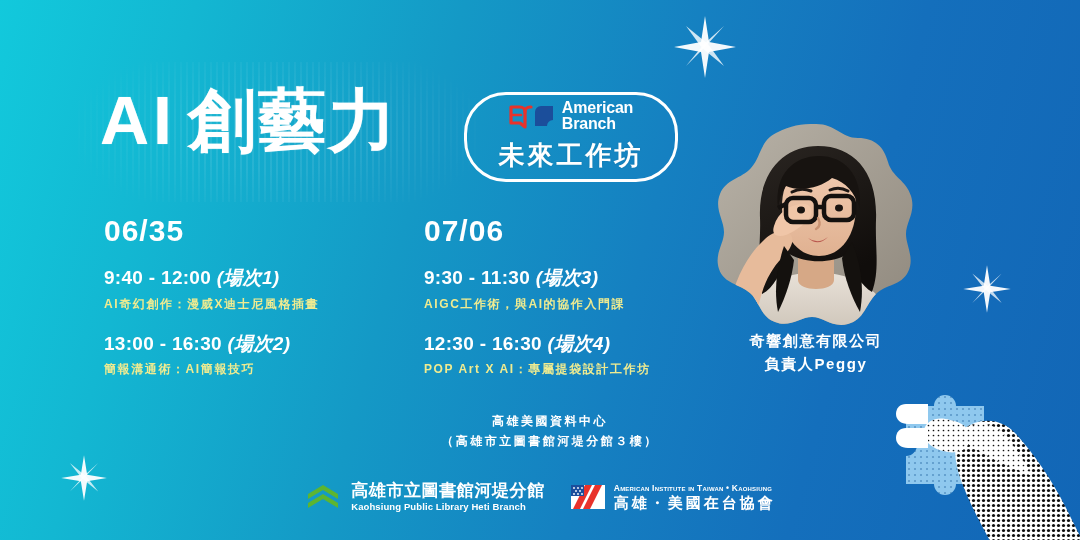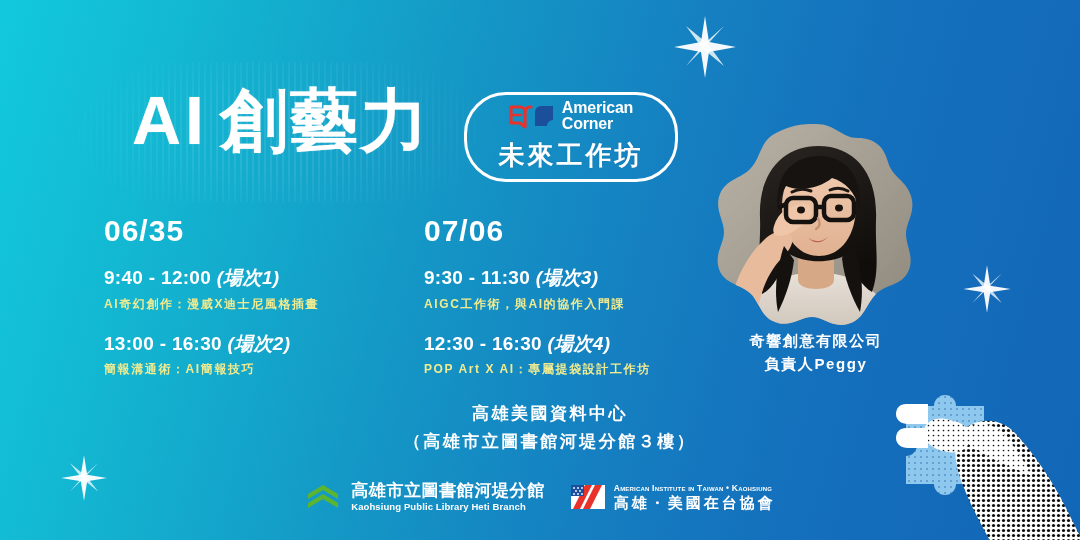--- a/index.html
+++ b/index.html
@@ -21,21 +21,21 @@
             mask-image:radial-gradient(ellipse 55% 70% at 50% 50%,#000 40%,transparent 100%);
     pointer-events:none;
   }
   
   .title{
     position:absolute;left:100px;top:86px;
     font-size:68px;font-weight:bold;color:#ffffff;letter-spacing:2px;
     line-height:1;white-space:nowrap;
     text-shadow:0 0 1px rgba(255,255,255,.6);
   }
-  .title .lat{letter-spacing:4px;margin-right:12px;margin-left:32px;}
+  .title .lat{letter-spacing:4px;margin-right:12px;}
   
   .ac-badge{
     position:absolute;left:464px;top:92px;width:208px;height:84px;
     border:3px solid #ffffff;border-radius:42px;
     display:flex;flex-direction:column;align-items:center;justify-content:center;
   }
   .ac-top{display:flex;align-items:center;gap:7px;margin-top:-1px;}
   .ac-mark{width:46px;height:26px;display:block;}
   .ac-words{display:flex;flex-direction:column;line-height:0.98;}
   .ac-words span{
@@ -57,22 +57,22 @@
   .slot .time{
     color:#ffffff;font-size:19px;font-weight:bold;line-height:1.5;letter-spacing:.3px;
   }
   .slot .time .sess{font-weight:bold;font-style:italic;}
   .slot .desc{
     color:#EFEB90;font-size:12px;font-weight:bold;letter-spacing:1.6px;
     line-height:1.6;margin-top:2px;
   }
   
   .venue{
-    position:absolute;left:0;right:0;top:400px;text-align:center;
-    color:#ffffff;font-size:17px;font-weight:bold;letter-spacing:2.5px;line-height:1.65;
+    position:absolute;left:0;right:0;top:412px;text-align:center;
+    color:#ffffff;font-size:12px;font-weight:bold;letter-spacing:2.5px;line-height:1.65;
     padding-left:20px;
   }
   
   .speaker-photo{
     position:absolute;left:712px;top:122px;width:208px;height:208px;
   }
   .speaker-caption{
     position:absolute;left:700px;top:330px;width:232px;text-align:center;
     color:#ffffff;font-size:15px;font-weight:bold;letter-spacing:1.6px;line-height:1.5;
   }
@@ -111,21 +111,21 @@
   <div class="ac-badge">
     <div class="ac-top">
       <svg class="ac-mark" viewBox="0 0 46 26">
         <path d="M2 4 h9 a5 5 0 0 1 5 5 v15 l-5 -4 h-9 z" fill="none" stroke="#E8322B" stroke-width="3.2" stroke-linejoin="round"></path>
         <path d="M16 9 a5 5 0 0 1 5 -5 h1" fill="none" stroke="#E8322B" stroke-width="3.2" stroke-linecap="round"></path>
         <path d="M4 12 h8" stroke="#E8322B" stroke-width="2.6" stroke-linecap="round"></path>
         <path d="M44 3 h-12 a6 6 0 0 0 -6 6 v14 h12 a6 6 0 0 1 6 -6 z" fill="#1B4E9B"></path>
       </svg>
       <div class="ac-words">
         <span>American</span>
-        <span>Corner</span>
+        <span>Branch</span>
       </div>
     </div>
     <div class="ac-sub">未來工作坊</div>
   </div>
 
   <div class="col left">
     <div class="date">06/35</div>
 
     <div class="slot">
       <div class="time"><span>9:40 - 12:00 </span><span class="sess">(場次1)</span></div>

